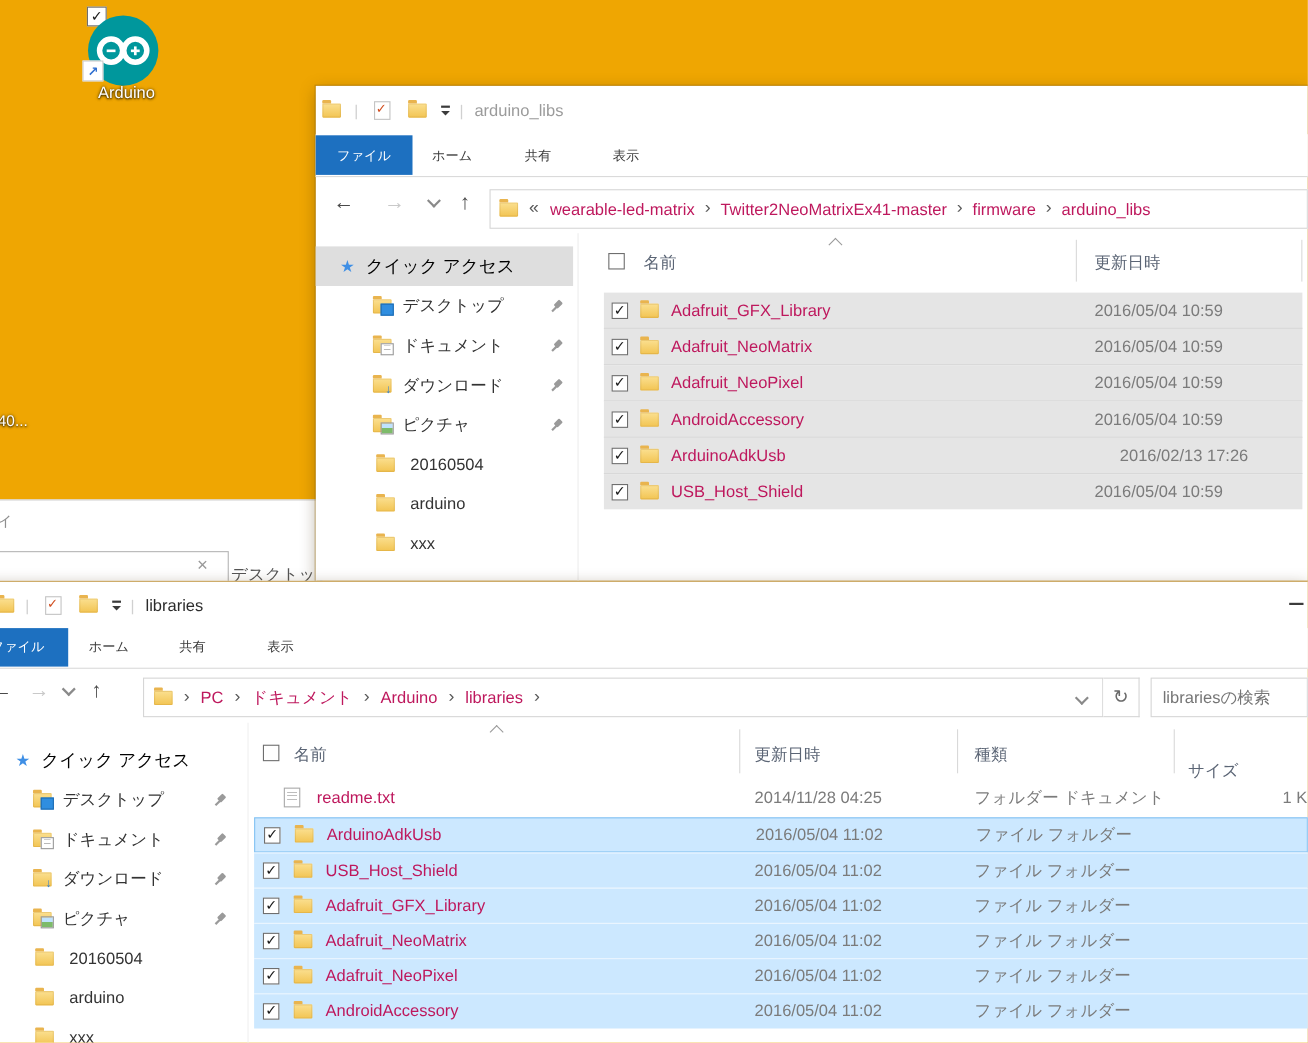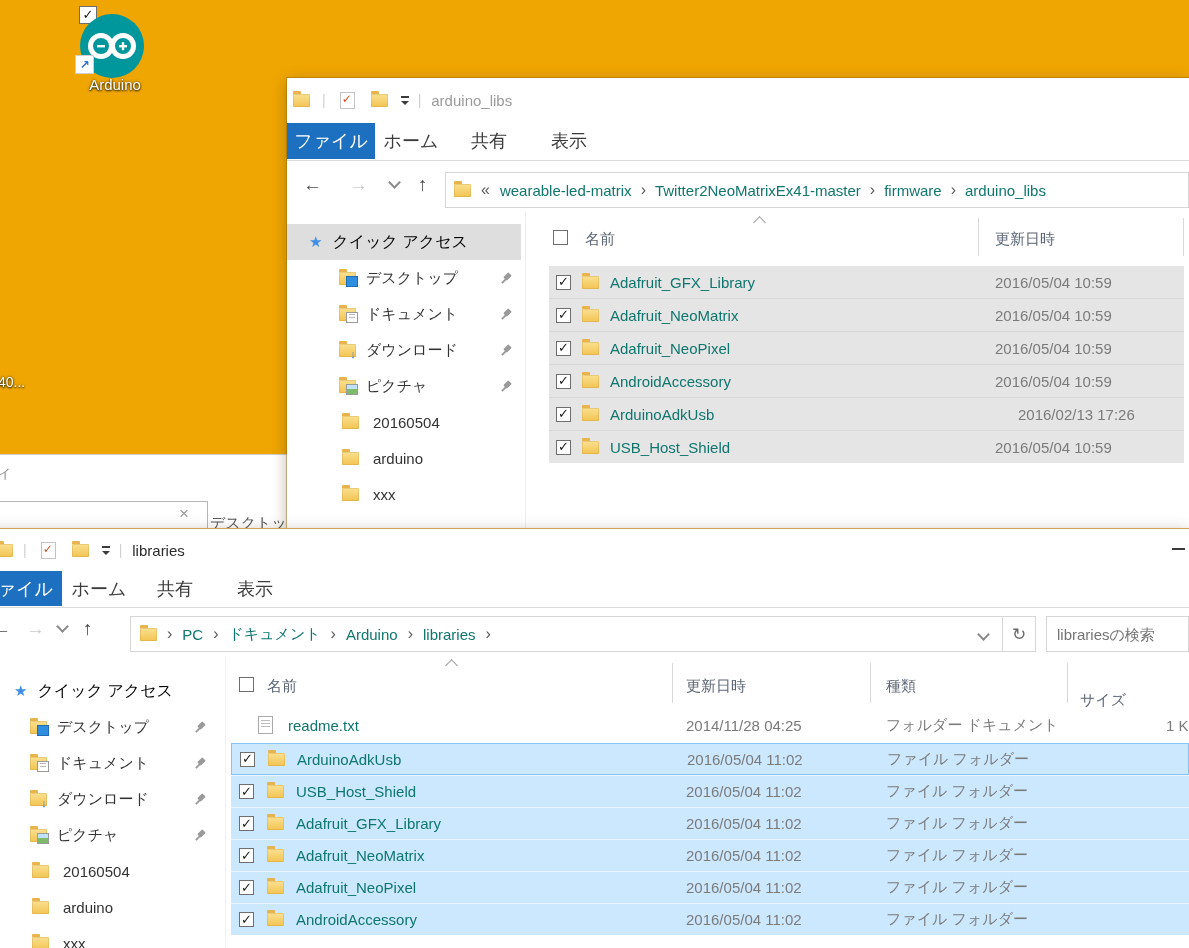--- a/index.html
+++ b/index.html
@@ -45,26 +45,26 @@
   .navglyph{font-size:19px;line-height:1;color:#4a4a4a;}
   .navglyph.disabled{color:#c9c9c9;}
   .vsep{width:1px;background:#d9d9d9;}
   .qsep{color:#d0d0d0;font-size:14px;}
   .crumb-chev{color:#5a5a5a;font-size:16px;line-height:1;}
   .field{background:#fff;border:1px solid #d6d6d6;box-sizing:border-box;}
 
   
   .win{background:#fff;box-shadow:0 4px 14px rgba(60,40,0,.35);}
   .titlebar-title{font-size:15px;}
-  .tab{height:36px;display:flex;align-items:center;justify-content:center;font-size:18px;color:#3b3b3b;}
+  .tab{height:36px;display:flex;align-items:center;justify-content:center;font-size:12px;color:#3b3b3b;}
   .tab.active{background:#1d70c0;color:#fff;}
   .tabstrip{border-bottom:1px solid #dadada;background:#fff;}
   .hdr-label{font-size:15px;color:#5b6575;}
   .cell-date,.cell-type{font-size:15px;color:#7b7b7b;}
-  .cell-name{font-size:15px;color:#0f766e;white-space:nowrap;}
+  .cell-name{font-size:15px;color:#be185d;white-space:nowrap;}
   .side-item{height:36px;display:flex;align-items:center;font-size:15px;color:#333;}
   .side-label{margin-left:10px;white-space:nowrap;}
 
   
   .w1row{position:relative;height:32px;background:#e5e5e5;border-bottom:1px solid #d8d8d8;
     display:flex;align-items:center;}
   .w1row:last-child{border-bottom:none;}
   
   .w2row{position:relative;height:32px;background:#cce8ff;border-top:1px solid #eaf5ff;
     display:flex;align-items:center;box-sizing:border-box;}

